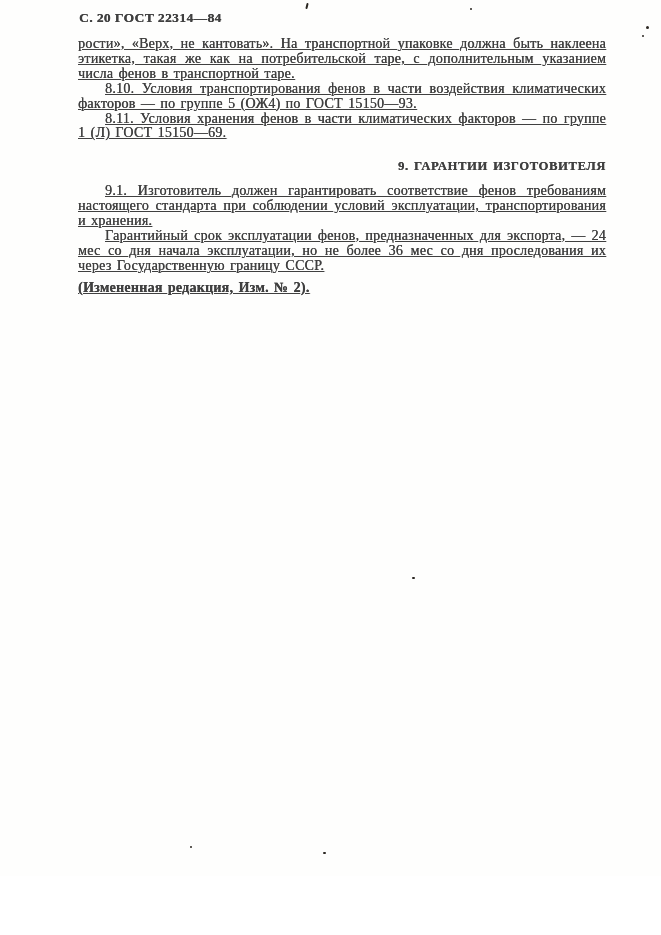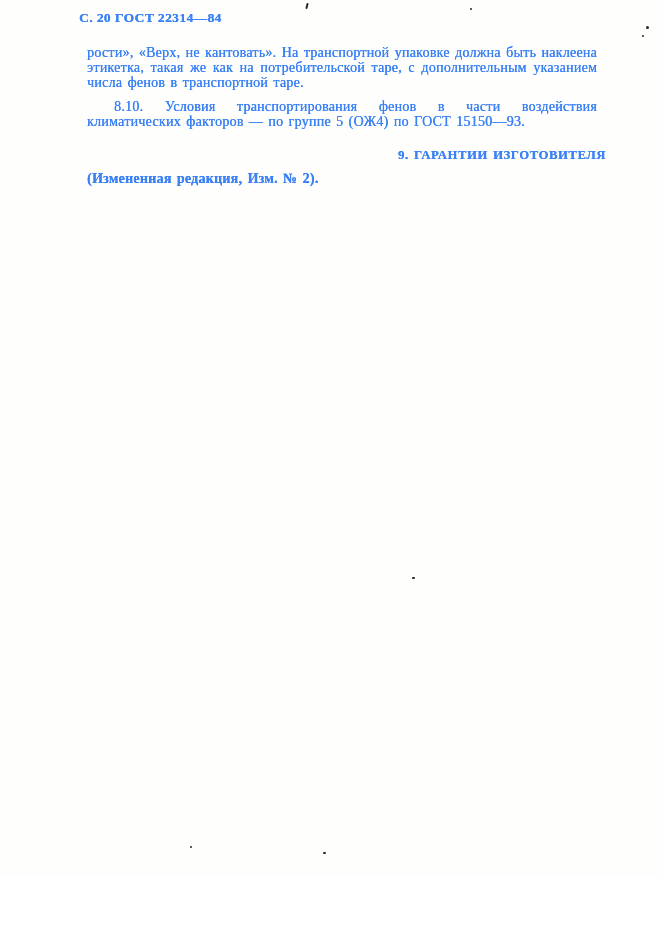--- a/index.html
+++ b/index.html
@@ -6,21 +6,21 @@
     margin: 0;
     padding: 0;
     background: #ffffff;
   }
   .page {
     position: relative;
     width: 661px;
     height: 876px;
     background: #fefefdff;
     font-family: "Liberation Serif", "DejaVu Serif", serif;
-    color: #3b82f6;
+    color: #404040;
     overflow: hidden;
   }
   .page-header {
     position: absolute;
     left: 79px;
     top: 10px;
     font-size: 13.5px;
     font-weight: bold;
     letter-spacing: 0.4px;
     text-shadow: 0.25px 0 0 currentColor;
@@ -31,23 +31,24 @@
     left: 78px;
     top: 37px;
     width: 528px;
     font-size: 14px;
     line-height: 14.9px;
     letter-spacing: 0.25px;
     word-spacing: 1.5px;
     text-align: justify;
   }
   .doc-body p {
-    margin: 9px;
+    margin: 0;
     text-align: justify;
     text-shadow: 0.3px 0 0 currentColor;
+    text-decoration: underline;
   }
   .doc-body p.indent {
     text-indent: 27px;
   }
   .section-heading {
     margin: 18px 0 10px 0;
     font-size: 12.5px;
     font-weight: bold;
     text-align: right;
     letter-spacing: 0.7px;
@@ -70,25 +71,28 @@
 <div class="page">
 
   <div class="page-header">С. 20 ГОСТ 22314—84</div>
 
   <div class="doc-body">
     <p>рости», «Верх, не кантовать». На транспортной упаковке должна быть наклеена этикетка, такая же как на потребительской таре, с дополнительным указанием числа фенов в транспортной таре.</p>
 
 
     <p class="indent">8.10. Условия транспортирования фенов в части воздействия климатических факторов — по группе 5 (ОЖ4) по ГОСТ 15150—93.</p>
 
+    <p class="indent">8.11. Условия хранения фенов в части климатических факторов — по группе 1 (Л) ГОСТ 15150—69.</p>
 
     <div class="section-heading">9. ГАРАНТИИ ИЗГОТОВИТЕЛЯ</div>
 
+    <p class="indent">9.1. Изготовитель должен гарантировать соответствие фенов требованиям настоящего стандарта при соблюдении условий эксплуатации, транспортирования и хранения.</p>
 
 
+    <p class="indent">Гарантийный срок эксплуатации фенов, предназначенных для экспорта, — 24 мес со дня начала эксплуатации, но не более 36 мес со дня проследования их через Государственную границу СССР.</p>
 
     <p class="amendment">(Измененная редакция, Изм. № 2).</p>
   </div>
 
   <div class="speck" style="left:306px;top:3px;width:2px;height:6px;border-radius:1px;transform:rotate(14deg);"></div>
   <div class="speck" style="left:470px;top:8px;width:2px;height:2px;"></div>
   <div class="speck" style="left:646px;top:26px;width:3px;height:3px;"></div>
   <div class="speck" style="left:642px;top:35px;width:2px;height:2px;"></div>
   <div class="speck" style="left:412px;top:577px;width:3px;height:2px;border-radius:1px;"></div>
   <div class="speck" style="left:190px;top:846px;width:2px;height:2px;"></div>

